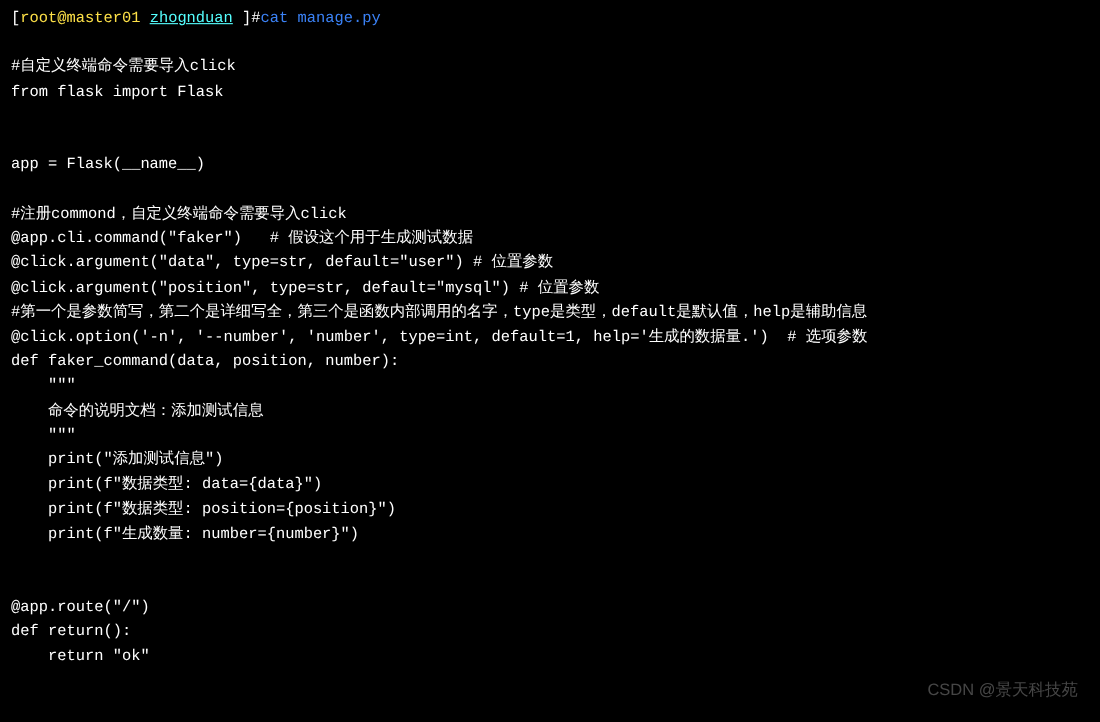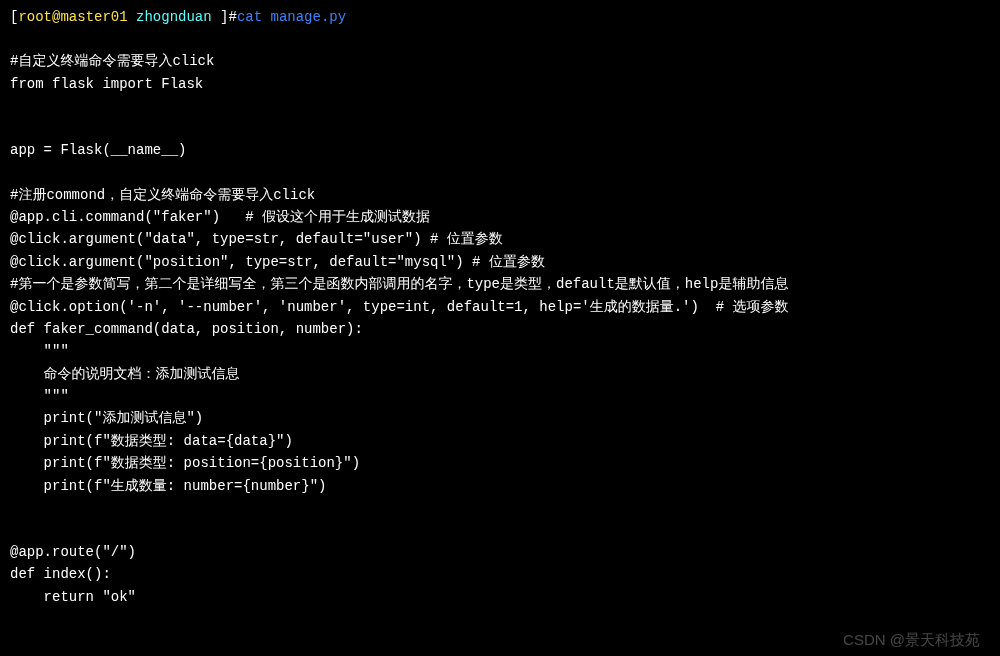--- a/index.html
+++ b/index.html
@@ -17,26 +17,26 @@
       width: 1000px;
       height: 656px;
       overflow: hidden;
       position: relative;
     }
     .line {
       white-space: pre;
       min-height: 22px;
     }
     .red { color: #fde047; }
-    .cyan { color: #55ffff; }
+    .cyan { color: #55ffff; text-decoration: underline; }
     .white { color: #3b82f6; }
     .prompt-bracket { color: #ffffff; }
     .watermark {
       position: absolute;
-      bottom: 4px;
+      bottom: 16px;
       right: 20px;
       color: rgba(200, 200, 200, 0.35);
       font-size: 15px;
       font-family: sans-serif;
     }
   </style>
 </head>
 <body>
 
 <div>
@@ -58,17 +58,17 @@
   <div class="line">    """</div>
   <div class="line">    命令的说明文档：添加测试信息</div>
   <div class="line">    """</div>
   <div class="line">    print("添加测试信息")</div>
   <div class="line">    print(f"数据类型: data={data}")</div>
   <div class="line">    print(f"数据类型: position={position}")</div>
   <div class="line">    print(f"生成数量: number={number}")</div>
   <div class="line"></div>
   <div class="line"></div>
   <div class="line">@app.route("/")</div>
-  <div class="line">def index():</div>
+  <div class="line">def return():</div>
   <div class="line">    return "ok"</div>
 </div>
 
 <div class="watermark">CSDN @景天科技苑</div>
 
 </body></html>

